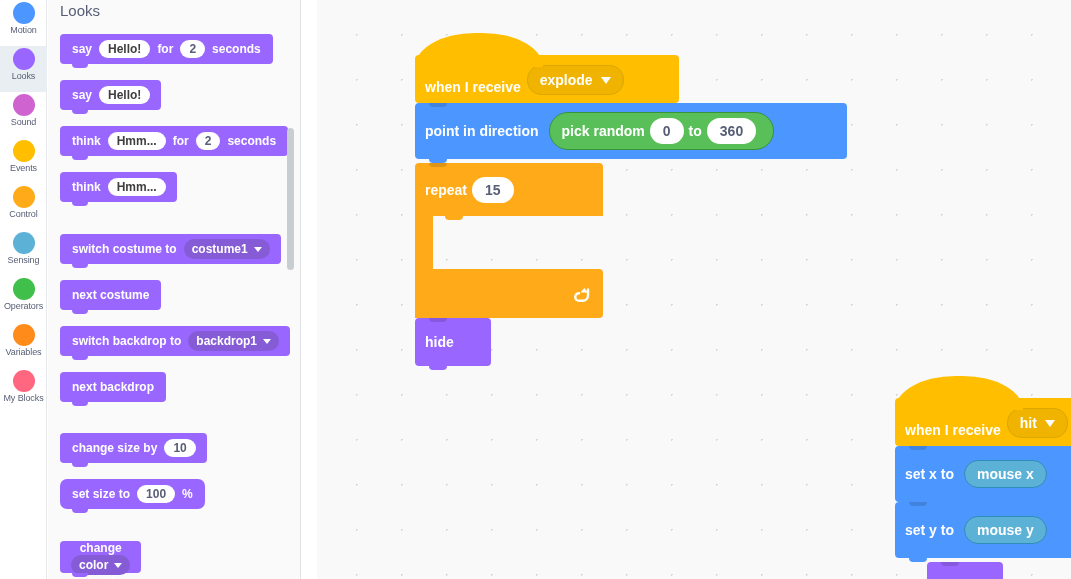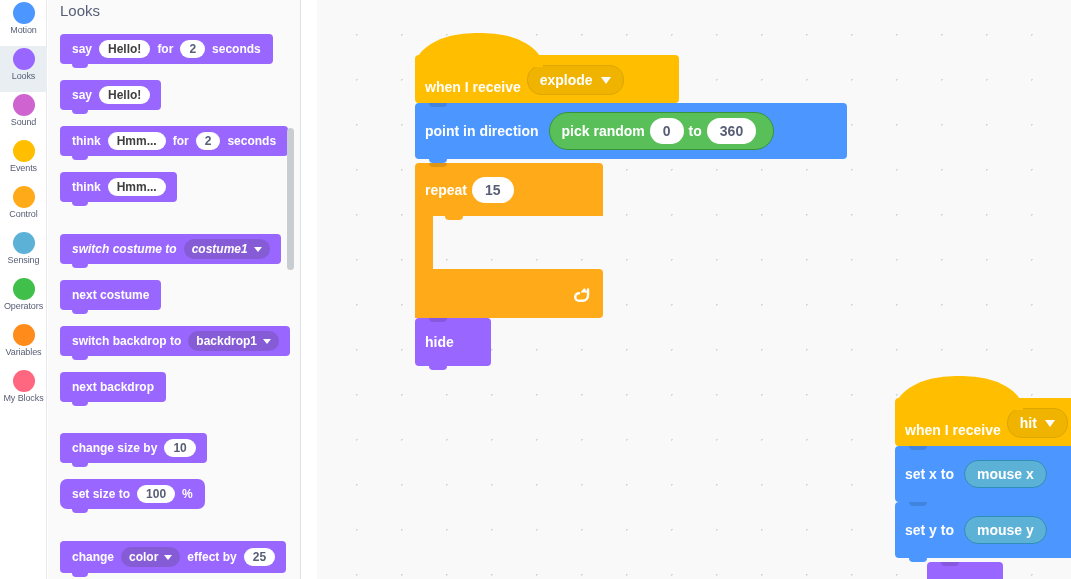--- a/index.html
+++ b/index.html
@@ -264,21 +264,21 @@
       <span class="lbl">for</span>
       <span class="inp-num">2</span>
       <span class="lbl">seconds</span>
     </div>
 
     <div class="blk c-looks nonotch" style="left:12px; top:172px; height:30px;">
       <span class="lbl">think</span>
       <span class="inp-txt">Hmm...</span>
     </div>
 
-    <div class="blk c-looks nonotch" style="left:12px; top:234px; height:30px;font-style:italic;">
+    <div class="blk c-looks nonotch" style="left:12px; top:234px; height:30px;">
       <span class="lbl">switch costume to</span>
       <span class="dd dd-looks">
         <span>costume1</span>
         <span class="tri"></span>
       </span>
     </div>
 
     <div class="blk c-looks nonotch" style="left:12px; top:280px; height:30px;">
       <span class="lbl">next costume</span>
     </div>
@@ -299,21 +299,21 @@
       <span class="lbl">change size by</span>
       <span class="inp-num">10</span>
     </div>
 
     <div class="blk c-looks nonotch" style="left:12px; top:479px; height:30px;border-radius:7px;">
       <span class="lbl">set size to</span>
       <span class="inp-num">100</span>
       <span class="lbl">%</span>
     </div>
 
-    <div class="blk c-looks nonotch" style="left:12px; top:541px; height:32px;">
+    <div class="blk c-looks nonotch" style="left:12px; top:541px; height:32px;flex-direction:column;">
       <span class="lbl">change</span>
       <span class="dd dd-looks">
         <span>color</span>
         <span class="tri"></span>
       </span>
       <span class="lbl">effect by</span>
       <span class="inp-num">25</span>
     </div>
 
     <div class="pal-scrollbar"></div>

